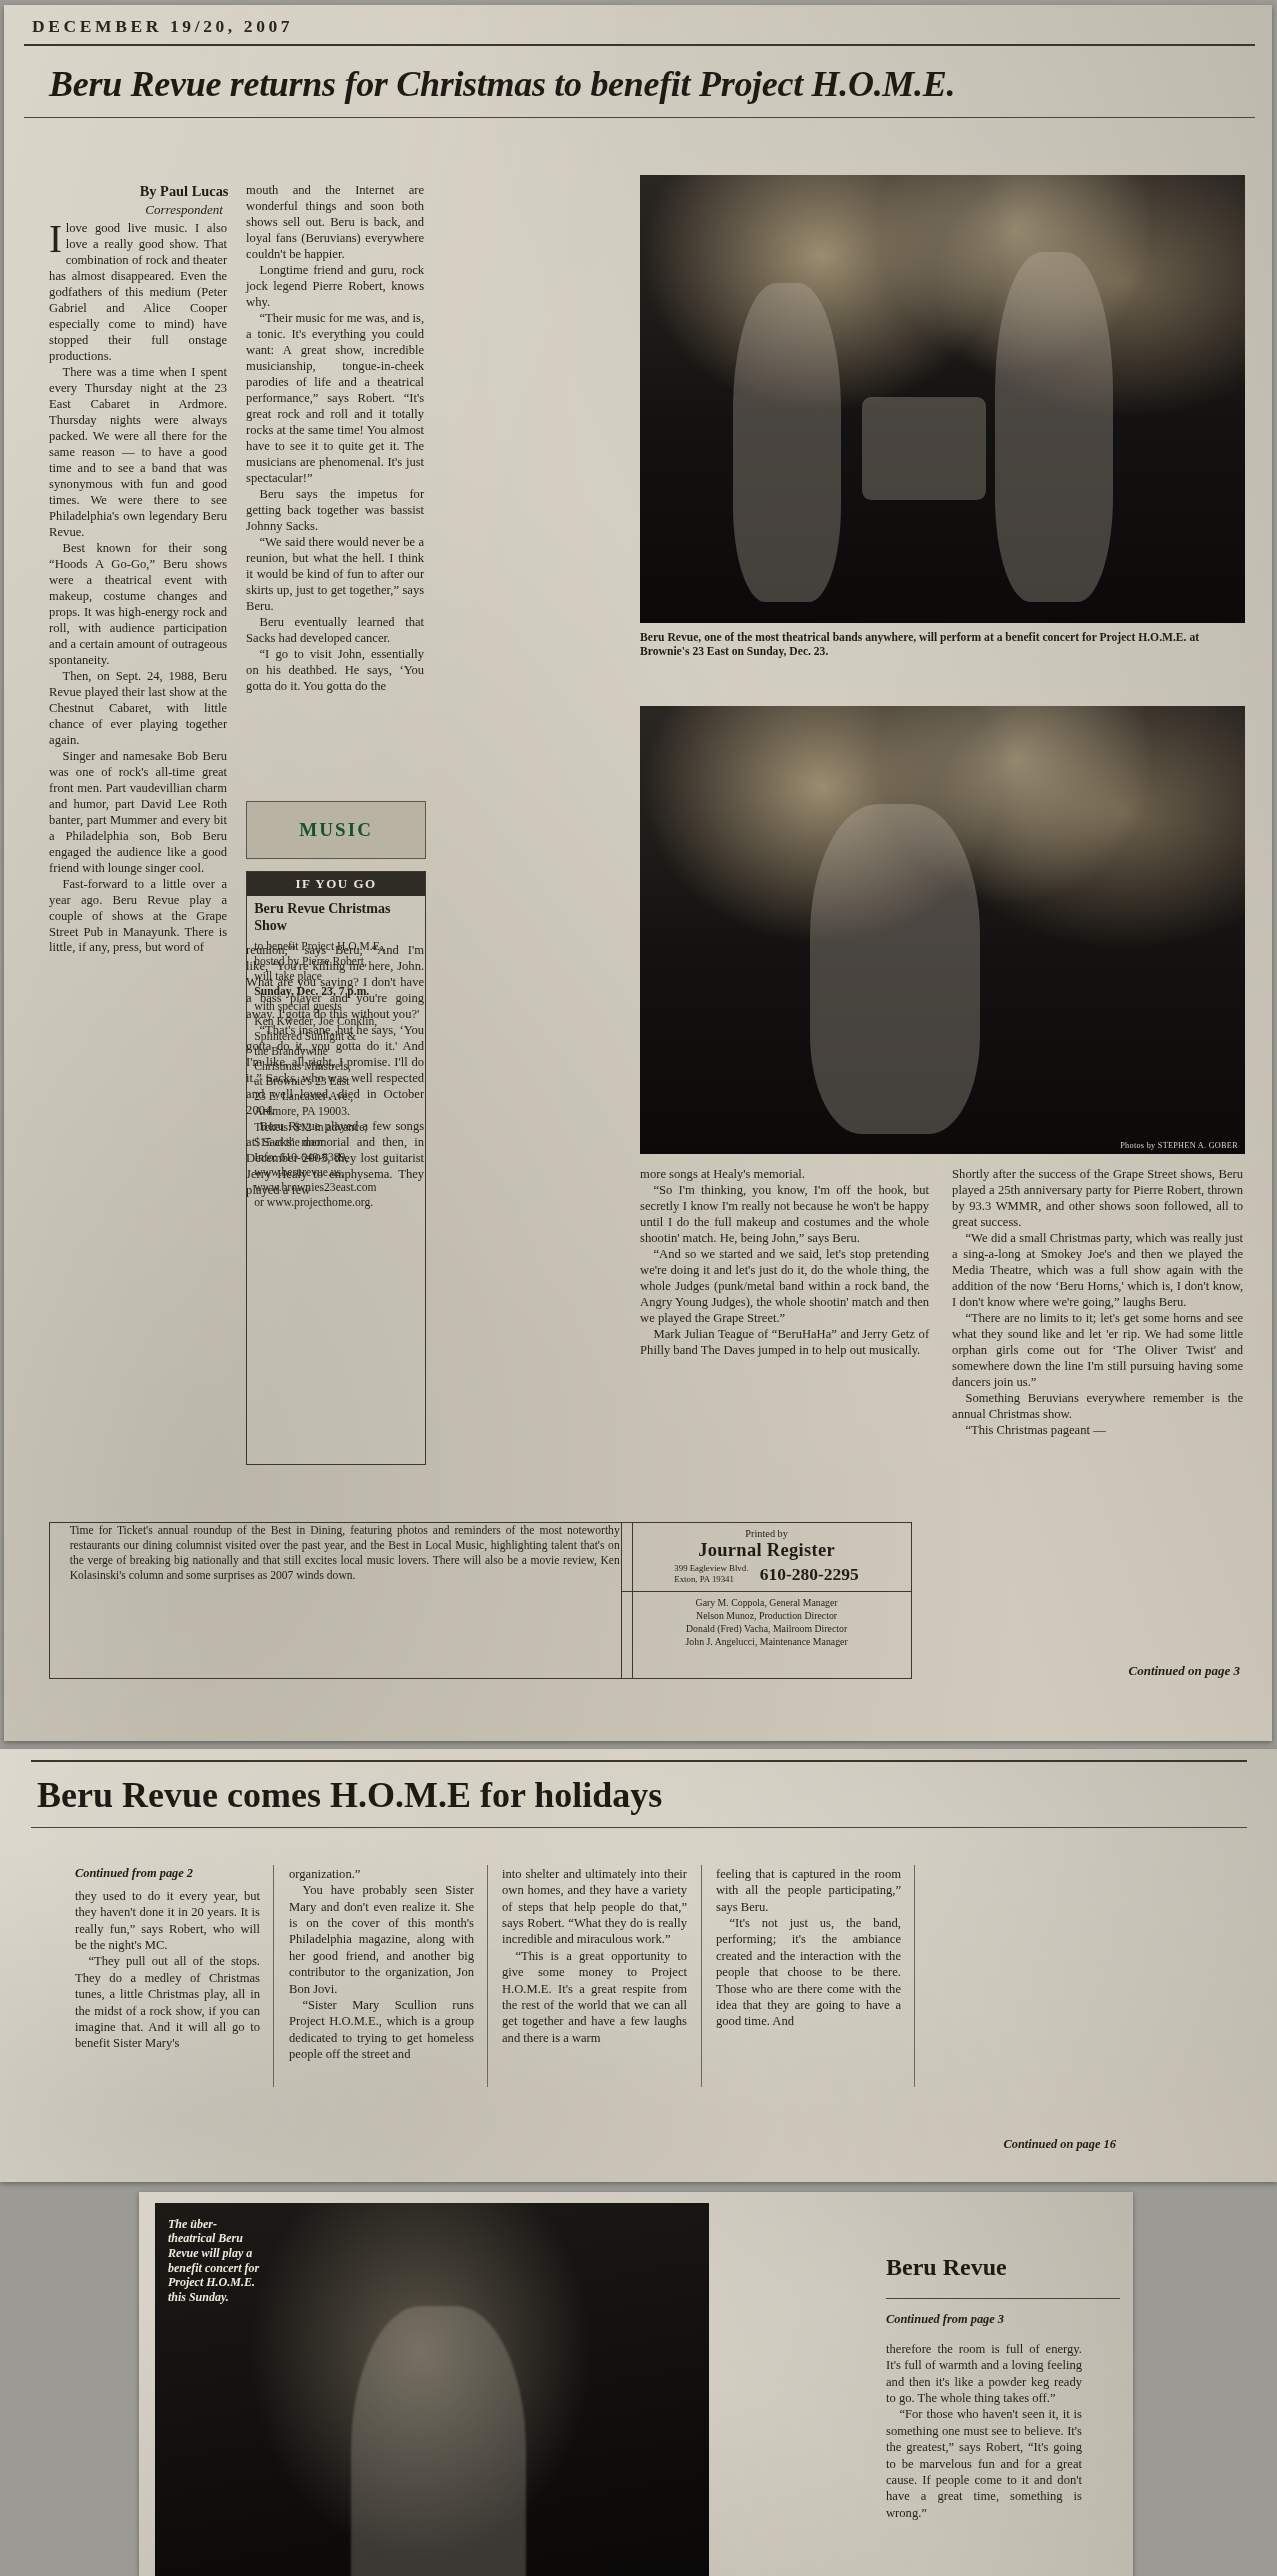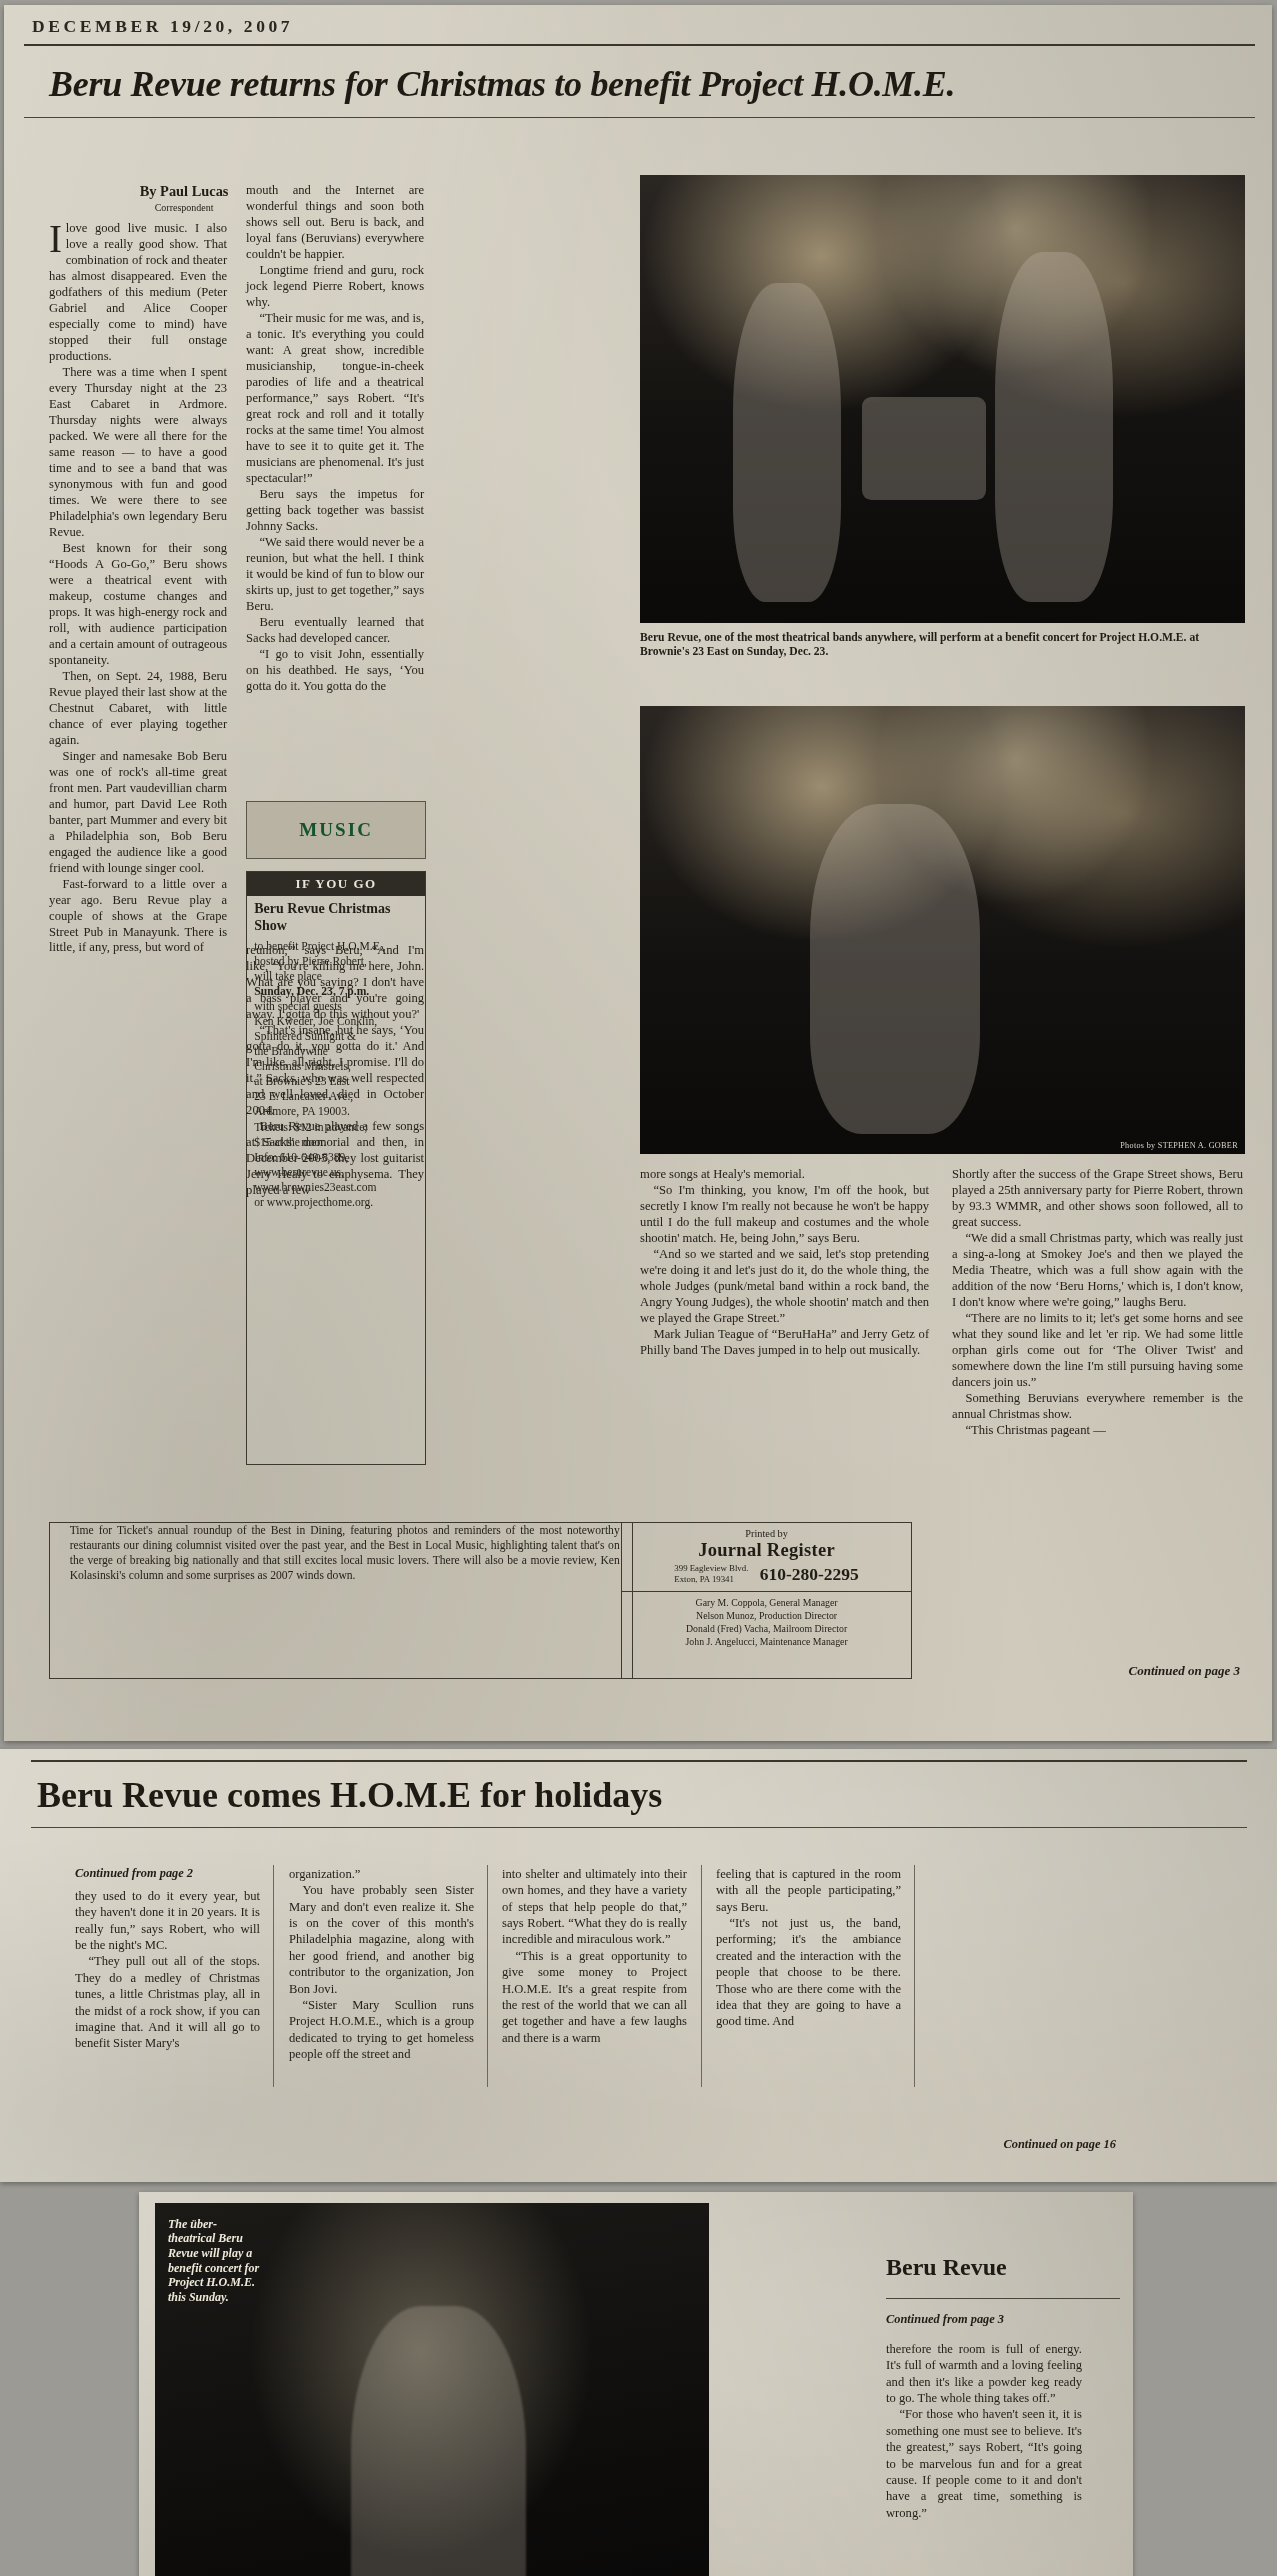--- a/index.html
+++ b/index.html
@@ -80,21 +80,21 @@
   .byline {
     position: absolute;
     left: 95px;
     top: 178px;
     width: 170px;
     text-align: center;
     font-size: 13.4px;
     color: #201d17;
   }
   .byline .b1 { font-weight: bold; font-size: 14.4px; display:block; }
-  .byline .b2 { font-size: 10px; display:block; margin-top: 2.1px;}
+  .byline .b2 { font-size: 13px; display:block; margin-top: 2.1px; font-style: italic;}
 
   .col {
     position: absolute;
     font-size: 12.6px;
     line-height: 1.27;
     color: #25221b;
     text-align: justify;
     -webkit-hyphens: auto;
     hyphens: auto;
   }
@@ -401,21 +401,21 @@
       <p>Then, on Sept. 24, 1988, Beru Revue played their last show at the Chestnut Cabaret, with little chance of ever playing together again.</p>
       <p>Singer and namesake Bob Beru was one of rock's all-time great front men. Part vaudevillian charm and humor, part David Lee Roth banter, part Mummer and every bit a Philadelphia son, Bob Beru engaged the audience like a good friend with lounge singer cool.</p>
       <p>Fast-forward to a little over a year ago. Beru Revue play a couple of shows at the Grape Street Pub in Manayunk. There is little, if any, press, but word of</p>
     </div>
 
     <div class="col" id="c2">
       <p class="first">mouth and the Internet are wonderful things and soon both shows sell out. Beru is back, and loyal fans (Beruvians) everywhere couldn't be happier.</p>
       <p>Longtime friend and guru, rock jock legend Pierre Robert, knows why.</p>
       <p>“Their music for me was, and is, a tonic. It's everything you could want: A great show, incredible musicianship, tongue-in-cheek parodies of life and a theatrical performance,” says Robert. “It's great rock and roll and it totally rocks at the same time! You almost have to see it to quite get it. The musicians are phenomenal. It's just spectacular!”</p>
       <p>Beru says the impetus for getting back together was bassist Johnny Sacks.</p>
-      <p>“We said there would never be a reunion, but what the hell. I think it would be kind of fun to blow our skirts up, just to get together,” says Beru.</p>
+      <p>“We said there would never be a reunion, but what the hell. I think it would be kind of fun to after our skirts up, just to get together,” says Beru.</p>
       <p>Beru eventually learned that Sacks had developed cancer.</p>
       <p>“I go to visit John, essentially on his deathbed. He says, ‘You gotta do it. You gotta do the</p>
     </div>
 
     <div class="music-logo">
       <span>MUSIC</span>
     </div>
 
     <div class="ifyougo">
       <div class="hdr">IF YOU GO</div>

